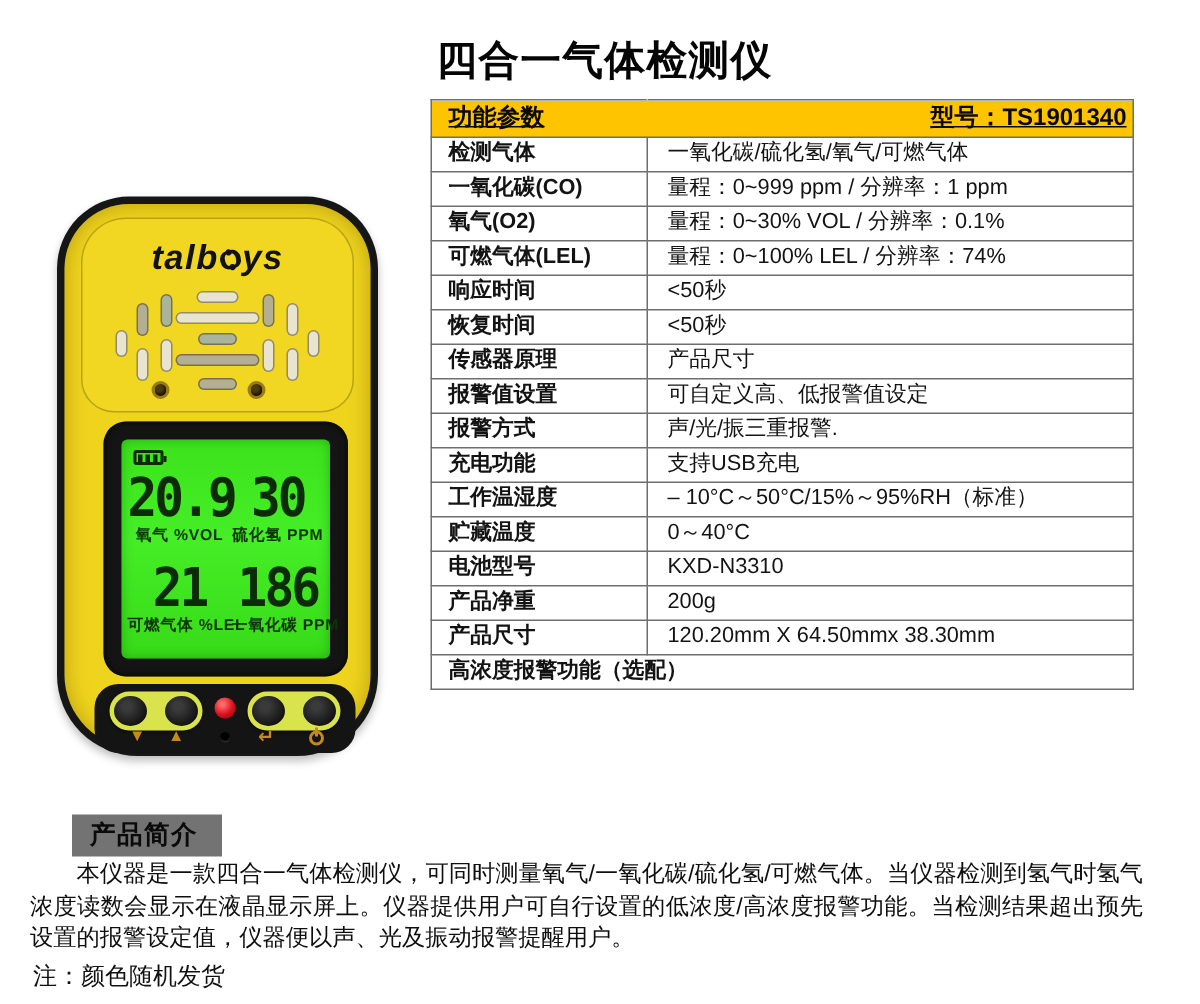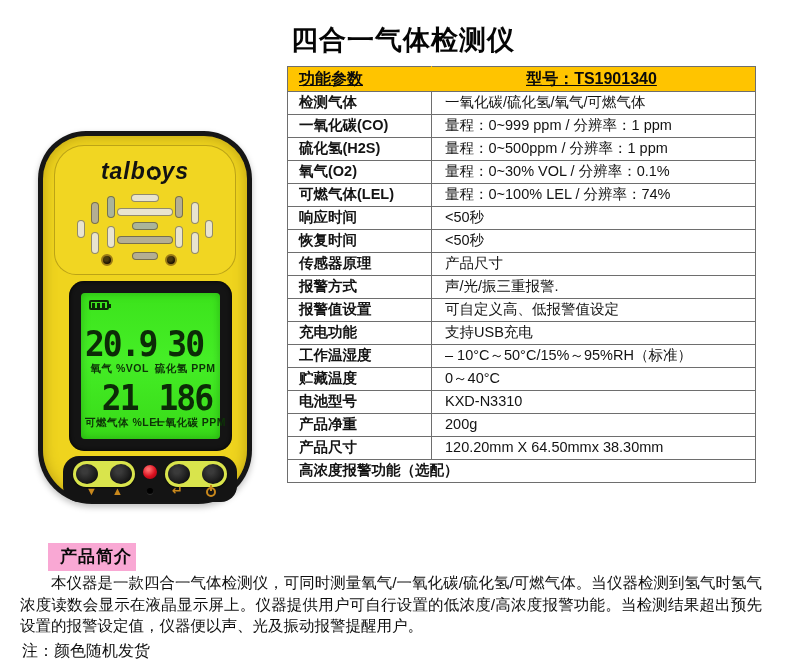--- a/index.html
+++ b/index.html
@@ -30,21 +30,21 @@
     border:1px solid #6e6e6e;
     height:23px; line-height:1.1;
     padding:1px 4px 1px 11px;
     text-align:left; vertical-align:middle;
     white-space:nowrap; overflow:hidden;
   }
   .spec-table thead th{
     background:#ffc400; border-color:#6e6e6e;
     font-weight:bold; font-size:16px; height:25px; color:#0a0a0a;text-decoration:underline;
   }
-  .spec-table thead th.model-cell{ text-align:center; padding-left:0; }
+  .spec-table thead th.model-cell{ text-align:right; padding-left:0; }
   .spec-table thead th.params-cell{ border-right:1px solid #ffc400; }
   .spec-table thead th.model-cell{ border-left:1px solid #ffc400; }
   .spec-table td.c-label{ font-weight:bold; }
   .spec-table td.c-value{ padding-left:13px; }
   .spec-table tr.footer-row td{ font-weight:bold; }
 
   
   .device{
     position:absolute; left:38px; top:131px; width:214px; height:373px;
   }
@@ -105,21 +105,21 @@
   }
   .battery-icon .bar{
     position:absolute; top:1px; width:3px; height:6px; background:#0c2a06;
   }
   .battery-icon .bar:nth-child(1){ left:1px; }
   .battery-icon .bar:nth-child(2){ left:6px; }
   .battery-icon .bar:nth-child(3){ left:11px; }
 
   .lcd-grid{
     position:absolute; left:4px; right:4px; top:22px; bottom:4px;
-    display:grid; grid-template-columns:53% 47%; grid-template-rows:1fr 1fr;margin-top:12px;
+    display:grid; grid-template-columns:53% 47%; grid-template-rows:1fr 1fr;
   }
   .reading{ text-align:center; position:relative; }
   .reading .val{
     font-family:"DejaVu Sans Mono",monospace;
     font-weight:bold; font-size:33px; line-height:34px;
     color:#0c2b07; letter-spacing:-2px; transform:scaleY(1.08);
   }
   .reading .lbl{
     font-size:10.5px; font-weight:bold; color:#0d3407;
     margin-top:1px; letter-spacing:0.5px; white-space:nowrap;
@@ -166,23 +166,23 @@
     border:2px solid #c9881c; border-radius:50%;
   }
   .power-sym::after{
     content:""; position:absolute; left:50%; top:-4px; transform:translateX(-50%);
     width:2px; height:6px; background:#c9881c;
   }
 
   
   .intro-badge{
     position:absolute; left:48px; top:543px;
-    background:#f9a8d4; color:#0a0a0a;
+    background:#737373; color:#0a0a0a;
     font-size:17px; font-weight:bold;
-    padding:2px 4px 3px 12px; letter-spacing:1px;
+    padding:2px 16px 3px 12px; letter-spacing:1px;
   }
   .intro-text{
     position:absolute; left:20px; top:572px; width:742px;
     font-size:15.5px; line-height:21.5px; color:#0e0e0e;
     text-indent:2em; text-align:justify;
   }
   .intro-note{
     position:absolute; left:22px; top:641px;
     font-size:16px; color:#101010;
   }
@@ -287,50 +287,46 @@
   <tbody>
     <tr>
     <td class="c-label">检测气体</td>
     <td class="c-value">一氧化碳/硫化氢/氧气/可燃气体</td>
   </tr>
       <tr>
     <td class="c-label">一氧化碳(CO)</td>
     <td class="c-value">量程：0~999 ppm  /  分辨率：1 ppm</td>
   </tr>
       <tr>
-    <td class="c-label">硫化氢(H2S)</td>
-    <td class="c-value">量程：0~500ppm  /  分辨率：1 ppm</td>
-  </tr>
-      <tr>
     <td class="c-label">氧气(O2)</td>
     <td class="c-value">量程：0~30% VOL  /  分辨率：0.1%</td>
   </tr>
       <tr>
     <td class="c-label">可燃气体(LEL)</td>
     <td class="c-value">量程：0~100% LEL  /  分辨率：74%</td>
   </tr>
       <tr>
     <td class="c-label">响应时间</td>
     <td class="c-value">&lt;50秒</td>
   </tr>
       <tr>
     <td class="c-label">恢复时间</td>
     <td class="c-value">&lt;50秒</td>
   </tr>
       <tr>
     <td class="c-label">传感器原理</td>
     <td class="c-value">产品尺寸</td>
   </tr>
       <tr>
+    <td class="c-label">报警值设置</td>
+    <td class="c-value">可自定义高、低报警值设定</td>
+  </tr>
+      <tr>
     <td class="c-label">报警方式</td>
     <td class="c-value">声/光/振三重报警.</td>
-  </tr>
-      <tr>
-    <td class="c-label">报警值设置</td>
-    <td class="c-value">可自定义高、低报警值设定</td>
   </tr>
       <tr>
     <td class="c-label">充电功能</td>
     <td class="c-value">支持USB充电</td>
   </tr>
       <tr>
     <td class="c-label">工作温湿度</td>
     <td class="c-value">– 10°C～50°C/15%～95%RH（标准）</td>
   </tr>
       <tr>

